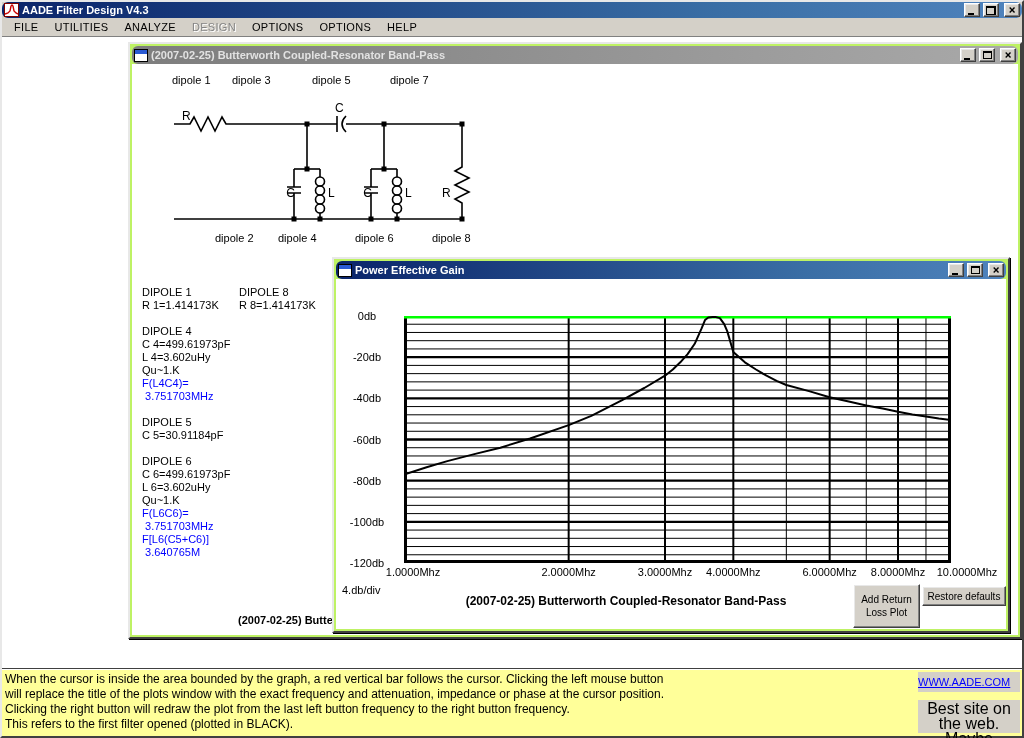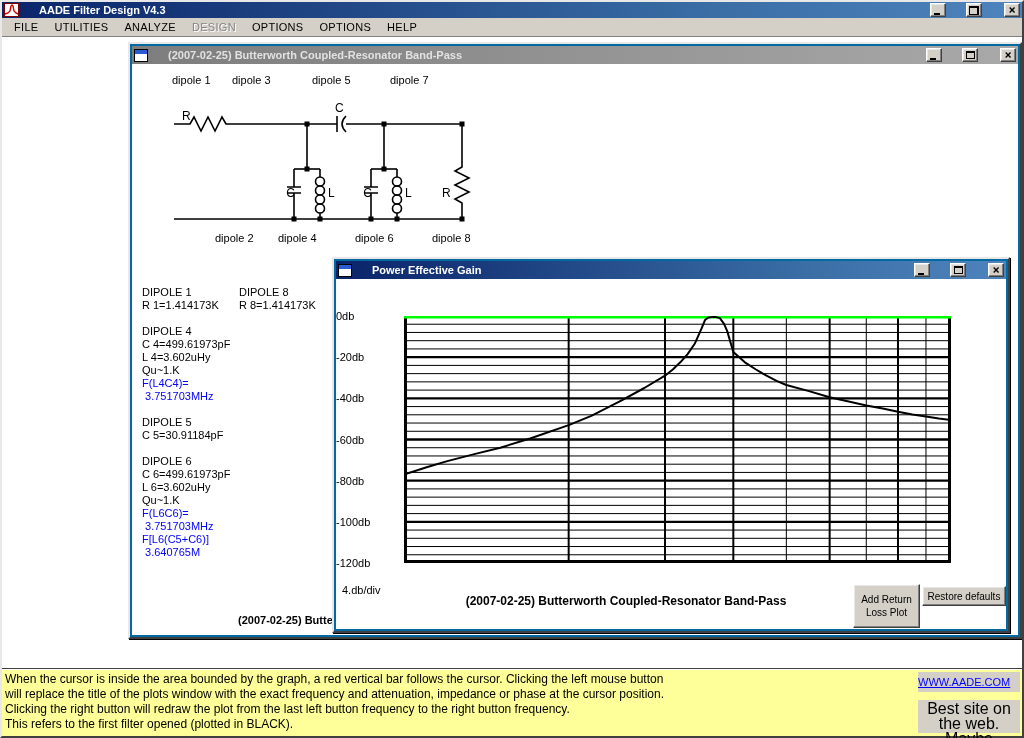--- a/index.html
+++ b/index.html
@@ -1,20 +1,20 @@
 <!DOCTYPE html>
 <html><head>
 <meta charset="utf-8">
 <style>
   * { box-sizing: border-box; margin: 0; padding: 0; }
   html,body { width:1024px; height:738px; overflow:hidden; background:#d4d0c8;
     font-family:"Liberation Sans", sans-serif; font-size:11px; color:#000; }
   .main-window { width:1024px; height:738px; display:flex; flex-direction:column;
     border:2px solid; border-color:#e8e8e8 #404040 #404040 #e8e8e8; background:#d4d0c8; }
-  .titlebar { height:16px; display:flex; align-items:center; padding:0 2px; gap:20px; flex:none; }
+  .titlebar { height:16px; display:flex; align-items:center; padding:0 2px; gap:3px; flex:none;border-radius:6px; }
   .titlebar.active-grad { background:linear-gradient(to right,#0a246a,#3a6ea5 70%,#4f83bd); }
   .titlebar.inactive-grad { background:linear-gradient(to right,#7d7d7d,#a9a9a9); }
   .title-text { font-weight:bold; color:#fff; white-space:nowrap; overflow:hidden; }
   .inactive-grad .title-text { color:#e2e2e2; }
   .tb-spacer { flex:1; }
   .win-btn { width:16px; height:14px; background:#d4d0c8; border:1px solid;
     border-color:#fff #404040 #404040 #fff; box-shadow:inset -1px -1px 0 #808080, inset 1px 1px 0 #e8e8e8;
     display:flex; align-items:center; justify-content:center; padding:0; position:relative; cursor:default; }
   .g-min { display:block; width:6px; height:2px; background:#000; margin-top:7px; margin-right:3px; }
   .g-max { display:block; width:9px; height:8px; border:1px solid #000; border-top-width:2px; }
@@ -22,42 +22,42 @@
   .g-restore::before { content:""; position:absolute; right:0; top:0; width:7px; height:6px;
     border:1px solid #000; border-top-width:2px; background:#d4d0c8; }
   .g-restore::after { content:""; position:absolute; left:0; bottom:0; width:7px; height:6px;
     border:1px solid #000; border-top-width:2px; background:#d4d0c8; }
   .g-close { font-weight:bold; font-size:12px; line-height:10px; font-family:"DejaVu Sans Mono",monospace; }
   .menubar { height:19px; background:#d4d0c8; display:flex; align-items:center; padding-left:4px; flex:none;
     border-bottom:1px solid #808080; box-shadow:0 1px 0 #fff; }
   .menu-item { padding:2px 8px; letter-spacing:0.3px; cursor:default; }
   .menu-item.disabled { color:#848484; text-shadow:1px 1px 0 #fff; }
   .mdi { flex:1; position:relative; background:#fff; overflow:hidden; }
-  .child { position:absolute; background:#0369a1; border:2px solid;
+  .child { position:absolute; background:#bef264; border:2px solid;
     border-color:#e8e8e8 #404040 #404040 #e8e8e8; padding:2px; display:flex; flex-direction:column;
     box-shadow:1px 1px 0 #000; }
   .child .titlebar { height:18px; }
   .child-content { flex:1; background:#fff; position:relative; overflow:hidden;padding-left:12px; }
   #filter-win { left:126px; top:5px; width:894px; height:597px; z-index:1; }
   #plot-win { left:330px; top:220px; width:678px; height:376px; z-index:2; }
   .form-icon { width:14px; height:13px; display:inline-block; background:#fff; border:1px solid #000; position:relative; flex:none; }
   .form-icon::before { content:""; position:absolute; left:0; top:0; right:0; height:4px; background:#2a5ad4; }
   .app-icon { width:15px; height:14px; display:inline-block; background:#fff; border:1px solid #7d0000; position:relative; flex:none; }
   .app-icon svg { position:absolute; left:0; top:0; }
   .dipole-label { position:absolute; white-space:nowrap; }
   .values-block { position:absolute; left:10px; top:222px; width:230px; line-height:13px; white-space:pre; }
   .pair-row { display:flex; margin-bottom:13px; }
   .pair-col1 { width:97px; }
   .v-section { margin-bottom:13px; }
   .blue { color:#0000ff; }
   .bottom-title { position:absolute; left:106px; top:550px; font-weight:bold; white-space:nowrap; }
   
   #plot-svg { position:absolute; left:68px; top:37px; width:547px; height:247px; }
   #y-labels { position:absolute; left:0; top:0; width:64px; height:300px; }
-  #y-labels span { position:absolute; right:2px; width:62px; text-align:left; }
+  #y-labels span { position:absolute; right:2px; width:62px; text-align:center; }
   #x-labels { position:absolute; left:0; top:287px; width:670px; height:13px; }
   #x-labels span { position:absolute; transform:translateX(-50%); white-space:nowrap; }
   .div-label { position:absolute; left:6px; top:305px; }
   .plot-caption { position:absolute; left:290px; top:315px; transform:translateX(-50%);
     font-weight:bold; white-space:nowrap; font-size:12px; }
   .pbtn { position:absolute; background:#d4d0c8; border:1px solid;
     border-color:#fff #404040 #404040 #fff; box-shadow:inset -1px -1px 0 #808080, inset 1px 1px 0 #e8e8e8;
     font-family:"Liberation Sans",sans-serif; font-size:10px; text-align:center; cursor:default; line-height:13px; }
   #btn-addreturn { left:517px; top:305px; width:67px; height:44px; }
   #btn-restoredef { left:586px; top:307px; width:84px; height:20px; }
@@ -254,20 +254,29 @@
             <line x1="425.6487339598531" y1="0" x2="425.6487339598531" y2="247" stroke="#000" stroke-width="2"></line>
             <line x1="462.26862788779846" y1="0" x2="462.26862788779846" y2="247" stroke="#000" stroke-width="1"></line>
             <line x1="493.9902228845931" y1="0" x2="493.9902228845931" y2="247" stroke="#000" stroke-width="2"></line>
             <line x1="521.9706526633107" y1="0" x2="521.9706526633107" y2="247" stroke="#000" stroke-width="1"></line>
             <line x1="1.5" y1="0" x2="1.5" y2="247" stroke="#000" stroke-width="3"></line>
             <line x1="545.5" y1="0" x2="545.5" y2="247" stroke="#000" stroke-width="3"></line>
             <line x1="0" y1="245.5" x2="547" y2="245.5" stroke="#000" stroke-width="3"></line>
             <line x1="0" y1="1.2" x2="547" y2="1.2" stroke="#00ff00" stroke-width="2.5"></line>
             <polyline points="0.0,158.5 22.6,151.3 43.3,145.1 71.3,137.9 96.3,131.7 126.1,122.5 164.7,109.1 187.3,99.8 217.7,84.4 240.3,72.0 261.0,59.7 268.8,53.5 276.3,46.3 283.6,38.1 290.7,27.8 297.6,12.4 301.0,4.1 304.3,1.4 310.8,0.8 315.9,2.1 320.2,8.2 323.3,15.4 329.3,36.0 340.9,46.3 352.0,53.5 362.5,59.7 372.6,64.8 382.3,69.0 405.0,75.1 425.6,81.3 444.7,85.4 462.3,89.5 478.7,92.6 494.0,95.7 508.4,98.4 522.0,100.4 534.8,102.5 547.0,103.9" fill="none" stroke="#000000" stroke-width="2" stroke-linejoin="round"></polyline>
           </svg>
+        <div id="x-labels">
+            <span style="left: 77px;">1.0000Mhz</span>
+            <span style="left: 232.663px;">2.0000Mhz</span>
+            <span style="left: 328.985px;">3.0000Mhz</span>
+            <span style="left: 397.327px;">4.0000Mhz</span>
+            <span style="left: 493.649px;">6.0000Mhz</span>
+            <span style="left: 561.99px;">8.0000Mhz</span>
+            <span style="left: 631px;">10.0000Mhz</span>
+          </div>
         <div class="div-label">4.db/div</div>
         <div class="plot-caption">(2007-02-25) Butterworth Coupled-Resonator Band-Pass</div>
         <button class="pbtn" id="btn-addreturn">Add Return Loss Plot</button>
         <button class="pbtn" id="btn-restoredef">Restore defaults</button>
         <button class="pbtn" id="btn-setdef">Set as defaults</button>
       </div>
     </div>
 
   </div>
 

